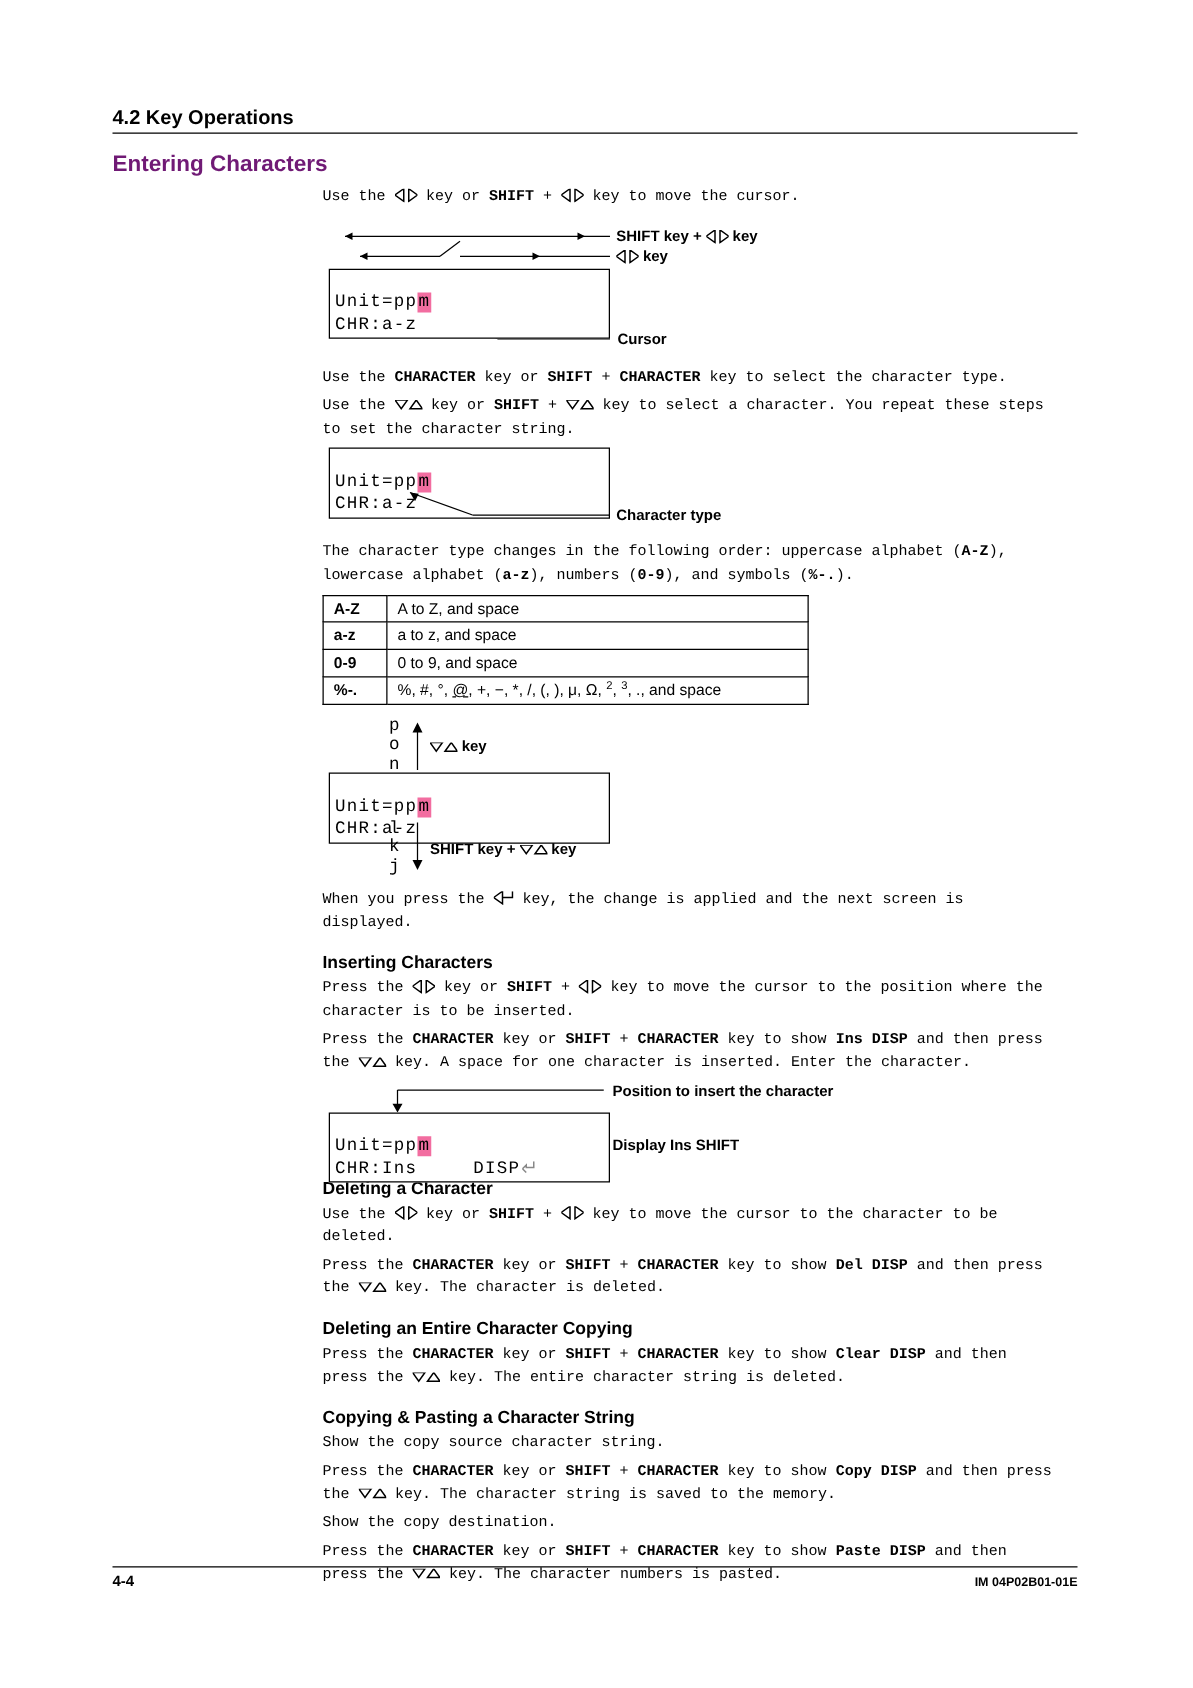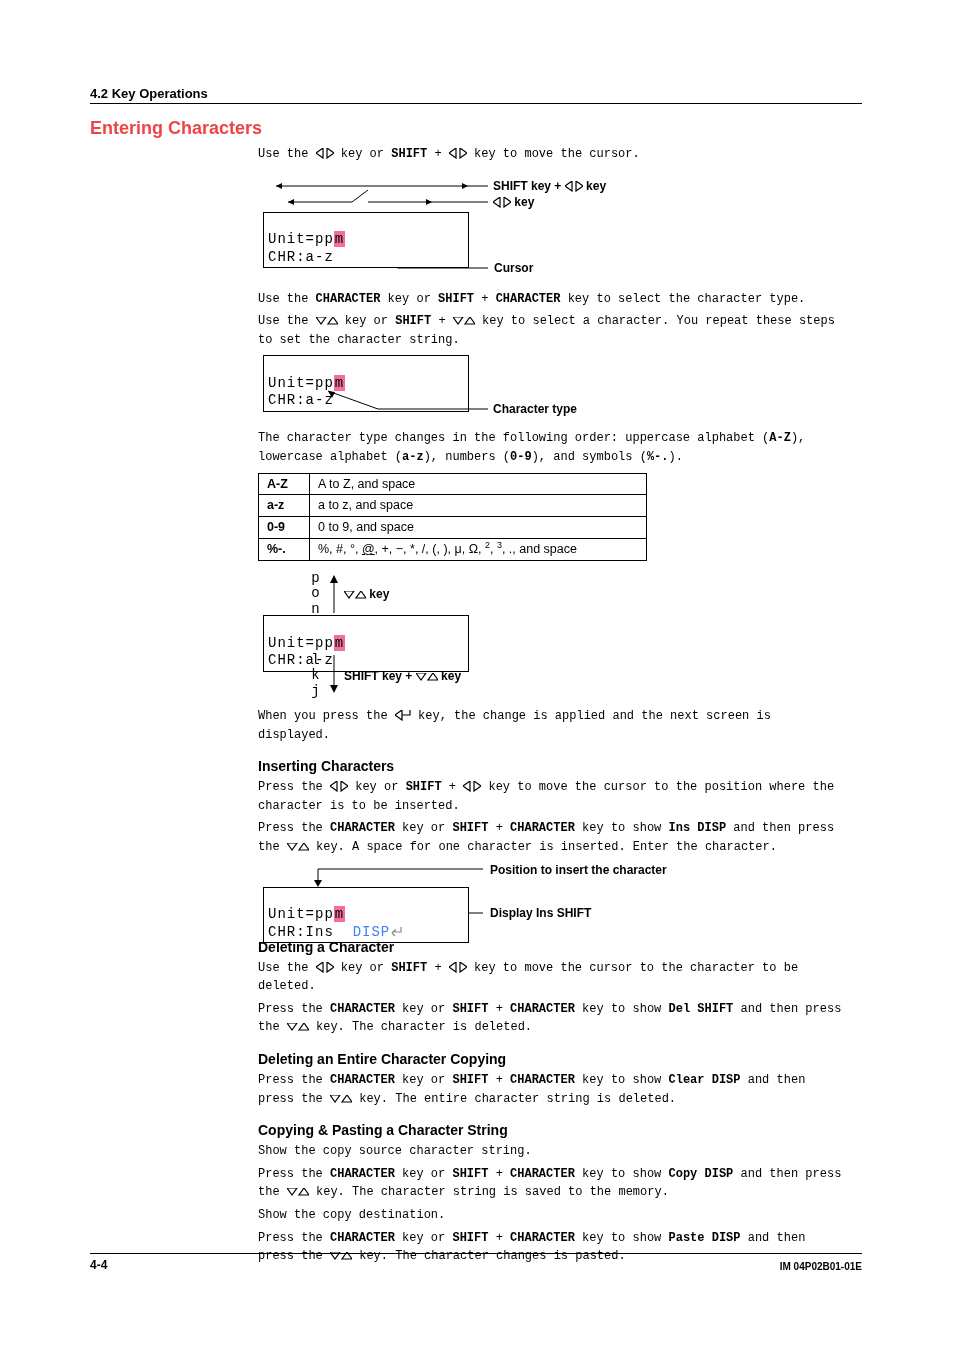--- a/index.html
+++ b/index.html
@@ -14,64 +14,64 @@
     background: #fff;
   }
   .page {
     position: absolute;
     left: 90px;
     top: 86px;
     width: 772px;
   }
   .section-header {
     font-weight: bold;
-    font-size: 13px;
+    font-size: 16px;
     border-bottom: 1.5px solid #000;
     padding-bottom: 2px;
     margin-bottom: 14px;
   }
   h2.title {
     font-size: 18px;
     font-weight: bold;
     margin: 0 0 6px 0;
-    color: #ef4444;
+    color: #701a75;
   }
   .content {
     margin-left: 168px;
     width: 600px;
   }
   .para {
     font-size: 12px;
     line-height: 1.55;
     margin: 0 16px 4px 0;
     font-family: Liberation Mono, monospace;
   }
   .subhead {
     font-weight: bold;
     font-size: 14px;
     margin: 14px 0 4px 0;
   }
   .lcd {
     display: inline-block;
     border: 1px solid #000;
-    padding: 1px 0 1px 4px;
+    padding: 1px 19px 1px 4px;
     font-family: "Courier New", monospace;
     font-size: 14px;
     line-height: 1.25;
     letter-spacing: 1px;
     background: #fff;
     white-space: pre;
     width: 200px;
   }
   .lcd .hl {
     background: #f26da0;
     color: #000;
     padding: 0 1px;
   }
-  .lcd .gray { color: #3b82f6; }
+  .lcd .gray { color: #000000; margin-left: 26px; }
   .ann {
     font-size: 12px;
     font-weight: bold;
   }
   table.ct {
     border-collapse: collapse;
     margin-top: 6px;
     margin-bottom: 6px;
   }
   table.ct td {
@@ -343,21 +343,21 @@
 
     <div class="subhead">Deleting a Character</div>
     <p class="para">
       <span>Use the </span><span class="tri-lr"><svg width="18" height="11">
             <use href="#lr-tri"></use>
           </svg></span><span> key or </span><b>SHIFT</b><span> + </span><span class="tri-lr"><svg width="18" height="11">
             <use href="#lr-tri"></use>
           </svg></span><span> key to move the cursor to the character to be deleted.</span>
     </p>
     <p class="para">
-      <span>Press the </span><b>CHARACTER</b><span> key or </span><b>SHIFT</b><span> + </span><b>CHARACTER</b><span> key to show </span><b>Del SHIFT</b><span> and then press the </span><span class="tri-du"><svg width="22" height="9">
+      <span>Press the </span><b>CHARACTER</b><span> key or </span><b>SHIFT</b><span> + </span><b>CHARACTER</b><span> key to show </span><b>Del DISP</b><span> and then press the </span><span class="tri-du"><svg width="22" height="9">
             <use href="#du-tri2"></use>
           </svg></span><span> key. The character is deleted.</span>
     </p>
 
     <div class="subhead">Deleting an Entire Character Copying</div>
     <p class="para">
       <span>Press the </span><b>CHARACTER</b><span> key or </span><b>SHIFT</b><span> + </span><b>CHARACTER</b><span> key to show </span><b>Clear DISP</b><span> and then press the </span><span class="tri-du"><svg width="22" height="9">
             <use href="#du-tri2"></use>
           </svg></span><span> key. The entire character string is deleted.</span>
     </p>
@@ -366,21 +366,21 @@
     <p class="para">Show the copy source character string.</p>
     <p class="para">
       <span>Press the </span><b>CHARACTER</b><span> key or </span><b>SHIFT</b><span> + </span><b>CHARACTER</b><span> key to show </span><b>Copy DISP</b><span> and then press the </span><span class="tri-du"><svg width="22" height="9">
             <use href="#du-tri2"></use>
           </svg></span><span> key. The character string is saved to the memory.</span>
     </p>
     <p class="para">Show the copy destination.</p>
     <p class="para">
       <span>Press the </span><b>CHARACTER</b><span> key or </span><b>SHIFT</b><span> + </span><b>CHARACTER</b><span> key to show </span><b>Paste DISP</b><span> and then press the </span><span class="tri-du"><svg width="22" height="9">
             <use href="#du-tri2"></use>
-          </svg></span><span> key. The character changes is pasted.</span>
+          </svg></span><span> key. The character numbers is pasted.</span>
     </p>
 
   </div>
 </div>
 
 <div class="footer-rule"></div>
 <div class="footer-left">4-4</div>
 <div class="footer-right">IM 04P02B01-01E</div>
 
 </body></html>

